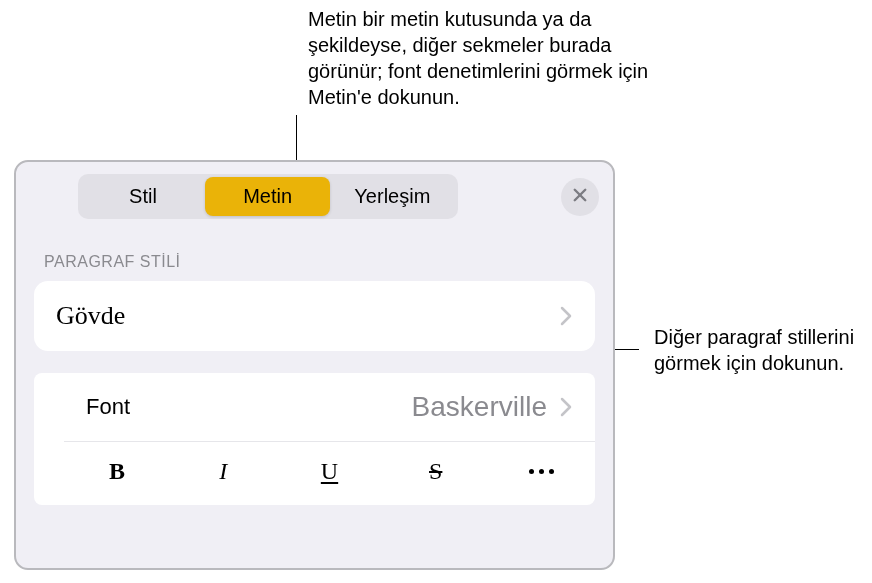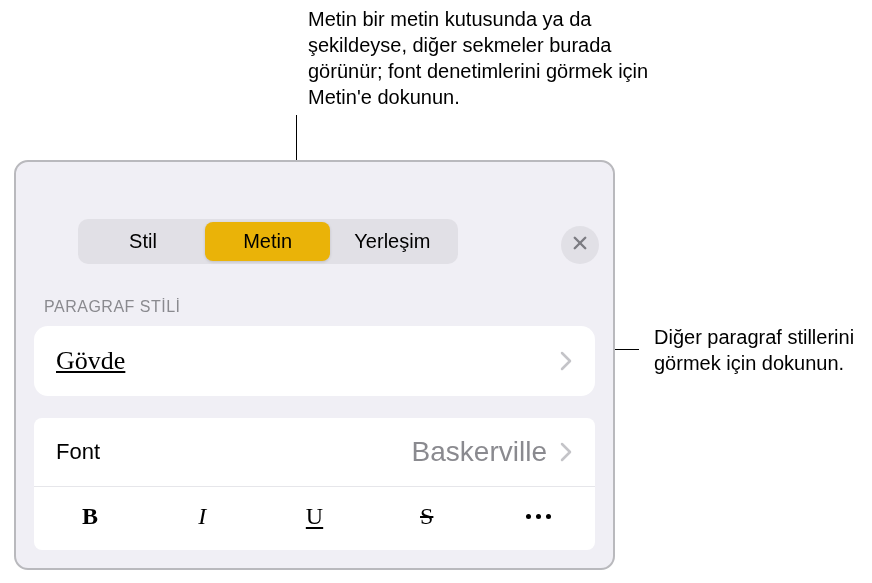--- a/index.html
+++ b/index.html
@@ -56,24 +56,23 @@
       top: 160px;
       width: 601px;
       height: 410px;
       background: #f0eff5;
       border: 2px solid #b9b9bd;
       border-radius: 14px;
       overflow: hidden;
     }
     .tab-bar {
       display: flex;
-      align-items: flex-end;
+      align-items: center;
       padding: 12px 14px 8px 14px;
       gap: 8px;
-      margin-top: 45px;
     }
     .segmented {
       display: flex;
       background: #e1e0e6;
       border-radius: 10px;
       padding: 3px;
       flex: 1;
       max-width: 380px;
       margin: 0 auto;
     }
@@ -115,41 +114,41 @@
     }
     .list-row {
       background: #ffffff;
       margin: 0 18px;
       border-radius: 14px;
       padding: 20px 22px;
       display: flex;
       align-items: center;
       justify-content: space-between;
       cursor: pointer;
-      text-decoration: underline;
     }
     .list-row .label-body {
       font-family: "Baskerville", "Times New Roman", serif;
       font-size: 26px;
       color: #000;
     }
     .chevron {
       color: #c4c4c8;
       display: flex;
       align-items: center;
     }
     .chevron svg {
       width: 14px;
       height: 20px;
     }
     .font-group {
       background: #ffffff;
       margin: 22px 18px 0 18px;
       border-radius: 8px;
       overflow: hidden;
+      padding-left: 30px;
     }
     .font-row {
       padding: 18px 22px;
       display: flex;
       align-items: center;
       justify-content: space-between;
       cursor: pointer;
     }
     .font-row .font-label {
       font-size: 22px;

